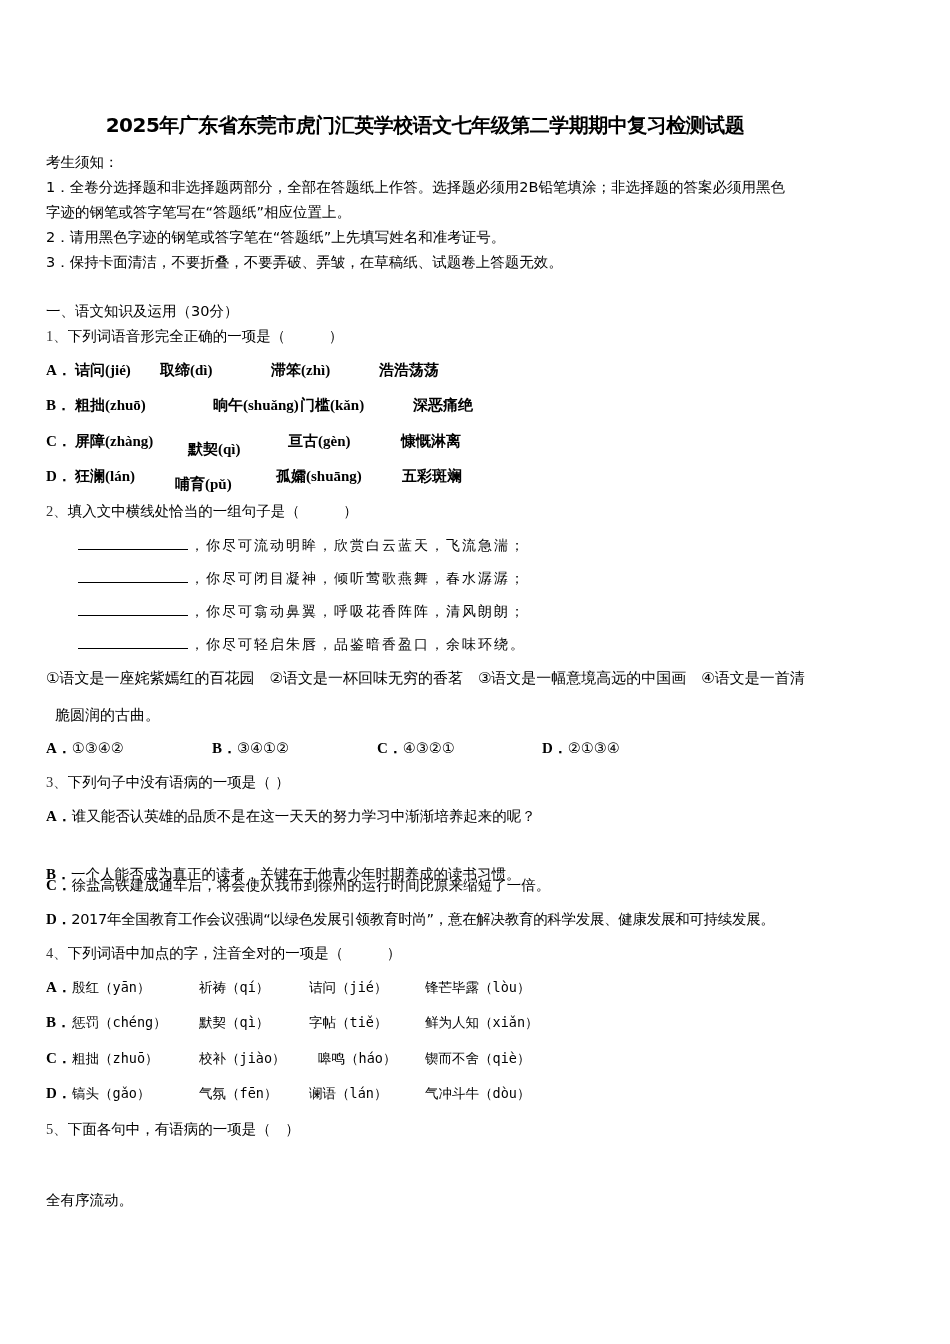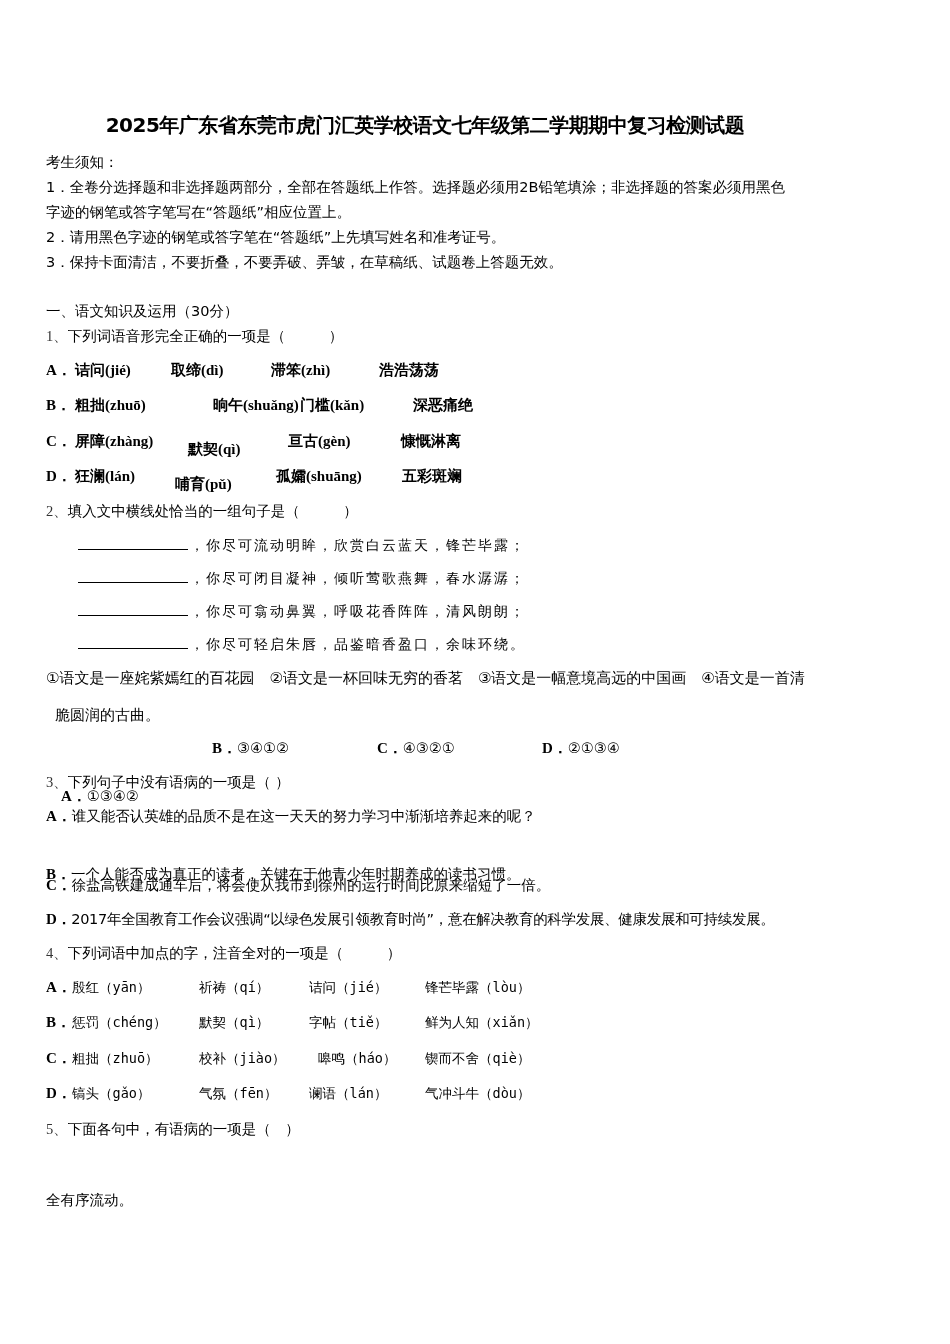--- a/index.html
+++ b/index.html
@@ -36,21 +36,21 @@
 
   <div class="line" style="top:301px;">一、语文知识及运用（30分）</div>
 
   <div class="line" style="top:326px;">
     <span class="qnum">1、</span><span>下列词语音形完全正确的一项是（　　　）</span>
   </div>
 
   <div>
     <span class="opt optlabel" style="left:46px; top:360px;">A．</span>
     <span class="opt py" style="left:75px; top:360px;">诘问(jié)</span>
-    <span class="opt py" style="left:171px; top:360px;">取缔(dì)</span>
+    <span class="opt py" style="left:160px; top:360px;">取缔(dì)</span>
     <span class="opt py" style="left:271px; top:360px;">滞笨(zhì)</span>
     <span class="opt py" style="left:379px; top:360px;">浩浩荡荡</span>
   </div>
   <div>
     <span class="opt optlabel" style="left:46px; top:395px;">B．</span>
     <span class="opt py" style="left:75px; top:395px;">粗拙(zhuō)</span>
     <span class="opt py" style="left:182px; top:395px;padding-left:31px;">晌午(shuǎng)</span>
     <span class="opt py" style="left:300px; top:395px;">门槛(kǎn)</span>
     <span class="opt py" style="left:413px; top:395px;">深恶痛绝</span>
   </div>
@@ -65,30 +65,30 @@
     <span class="opt optlabel" style="left:46px; top:466px;">D．</span>
     <span class="opt py" style="left:75px; top:466px;">狂澜(lán)</span>
     <span class="opt py" style="left:175px; top:466px;margin-top:8px;">哺育(pǔ)</span>
     <span class="opt py" style="left:276px; top:466px;">孤孀(shuāng)</span>
     <span class="opt py" style="left:402px; top:466px;">五彩斑斓</span>
   </div>
 
   <div class="line" style="top:501px;">
     <span class="qnum">2、</span><span>填入文中横线处恰当的一组句子是（　　　）</span>
   </div>
-  <div class="fill" style="top:535px;"><span class="blank"></span><span>，你尽可流动明眸，欣赏白云蓝天，锋芒毕露；</span></div>
+  <div class="fill" style="top:535px;"><span class="blank"></span><span>，你尽可流动明眸，欣赏白云蓝天，飞流急湍；</span></div>
   <div class="fill" style="top:568px;"><span class="blank"></span><span>，你尽可闭目凝神，倾听莺歌燕舞，春水潺潺；</span></div>
   <div class="fill" style="top:601px;"><span class="blank"></span><span>，你尽可翕动鼻翼，呼吸花香阵阵，清风朗朗；</span></div>
   <div class="fill" style="top:634px;"><span class="blank"></span><span>，你尽可轻启朱唇，品鉴暗香盈口，余味环绕。</span></div>
 
   <div class="line" style="top:668px; font-size:15px;">①语文是一座姹紫嫣红的百花园　②语文是一杯回味无穷的香茗　③语文是一幅意境高远的中国画　④语文是一首清</div>
   <div class="line" style="top:705px; font-size:15px;margin-left:9px;">脆圆润的古曲。</div>
 
   <div>
-    <span class="opt" style="left:61px; top:738px;margin-top:48px;"><span class="optlabel">A．</span><span>①③④②</span></span>
+    <span class="opt" style="left:46px; top:738px;"><span class="optlabel">A．</span><span>①③④②</span></span>
     <span class="opt" style="left:212px; top:738px;"><span class="optlabel">B．</span><span>③④①②</span></span>
     <span class="opt" style="left:377px; top:738px;"><span class="optlabel">C．</span><span>④③②①</span></span>
     <span class="opt" style="left:542px; top:738px;"><span class="optlabel">D．</span><span>②①③④</span></span>
   </div>
 
   <div class="line" style="top:772px;">
     <span class="qnum">3、</span><span>下列句子中没有语病的一项是（  ）</span>
   </div>
   <div class="line" style="top:806px;"><span class="optlabel">A．</span><span>谁又能否认英雄的品质不是在这一天天的努力学习中渐渐培养起来的呢？</span></div>
   <div class="line" style="top:841px;margin-top:23px;"><span class="optlabel">B．</span><span>一个人能否成为真正的读者，关键在于他青少年时期养成的读书习惯。</span></div>

